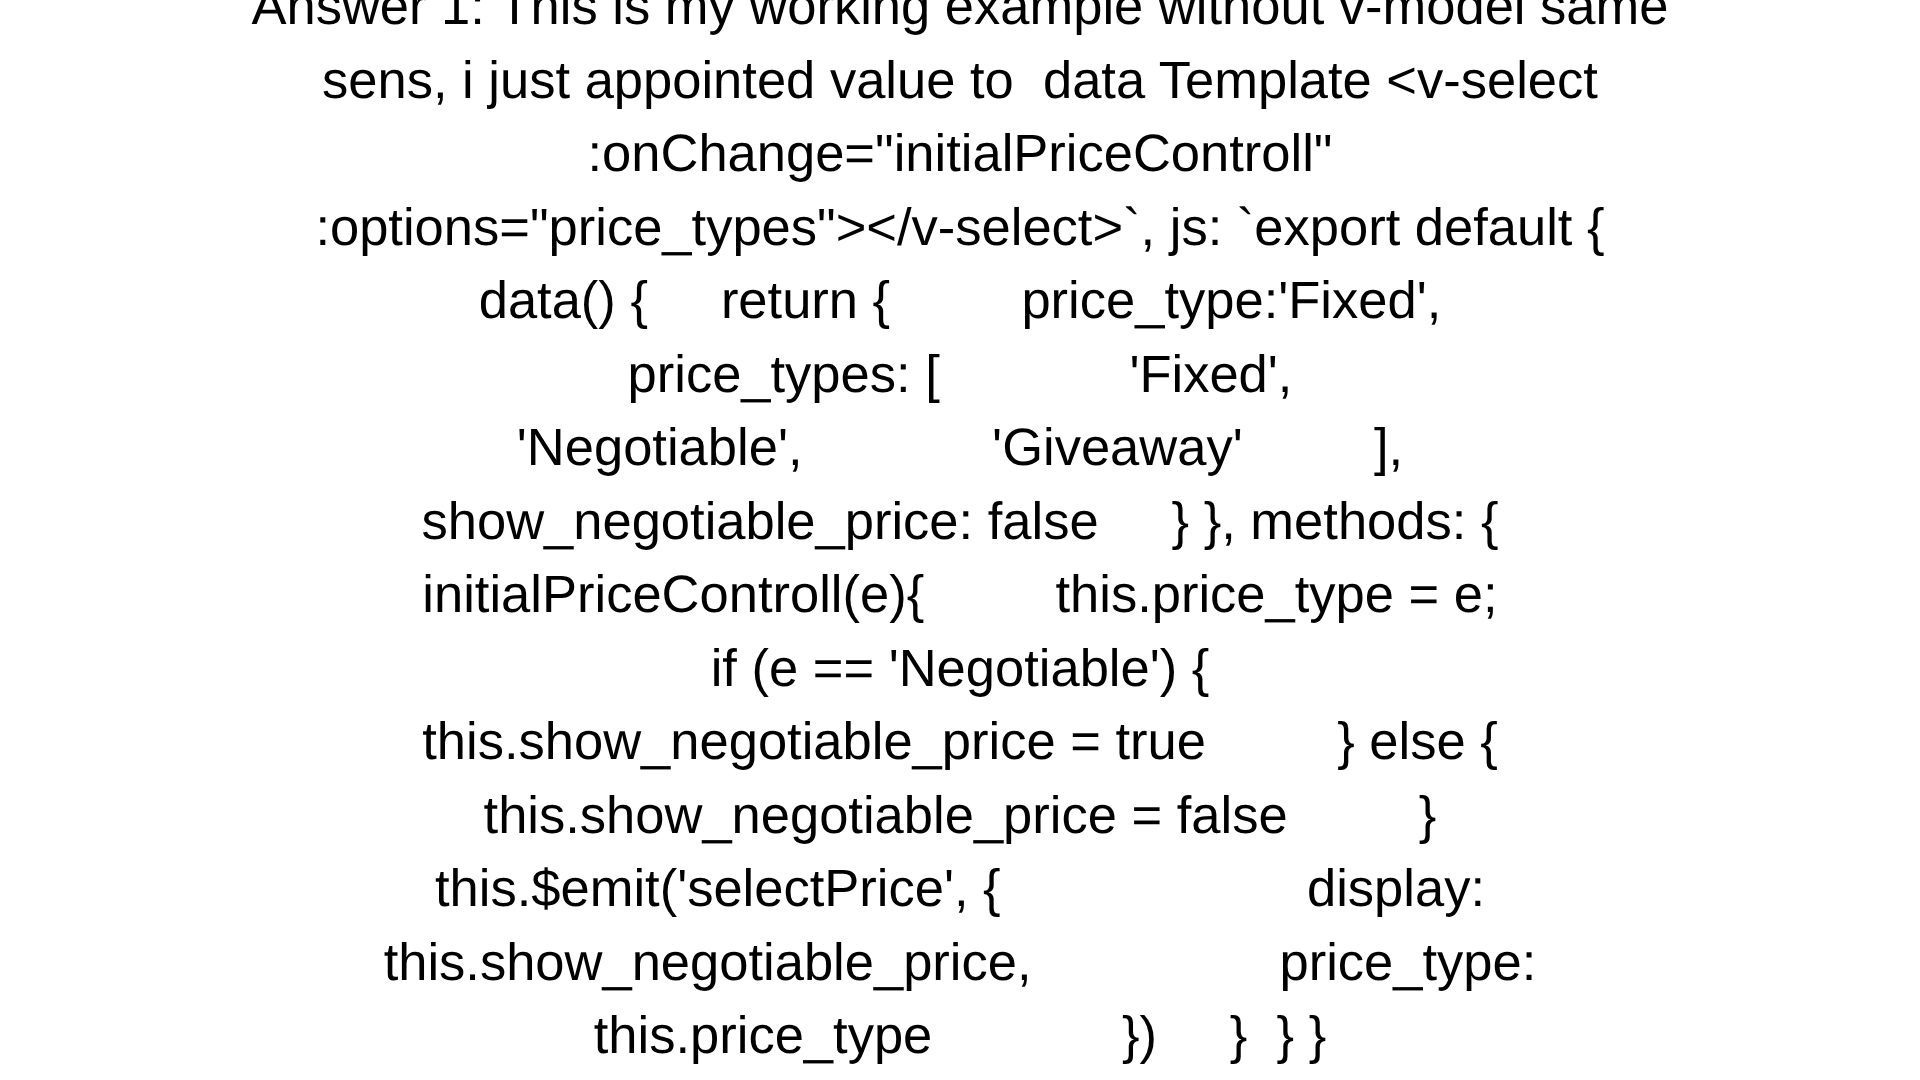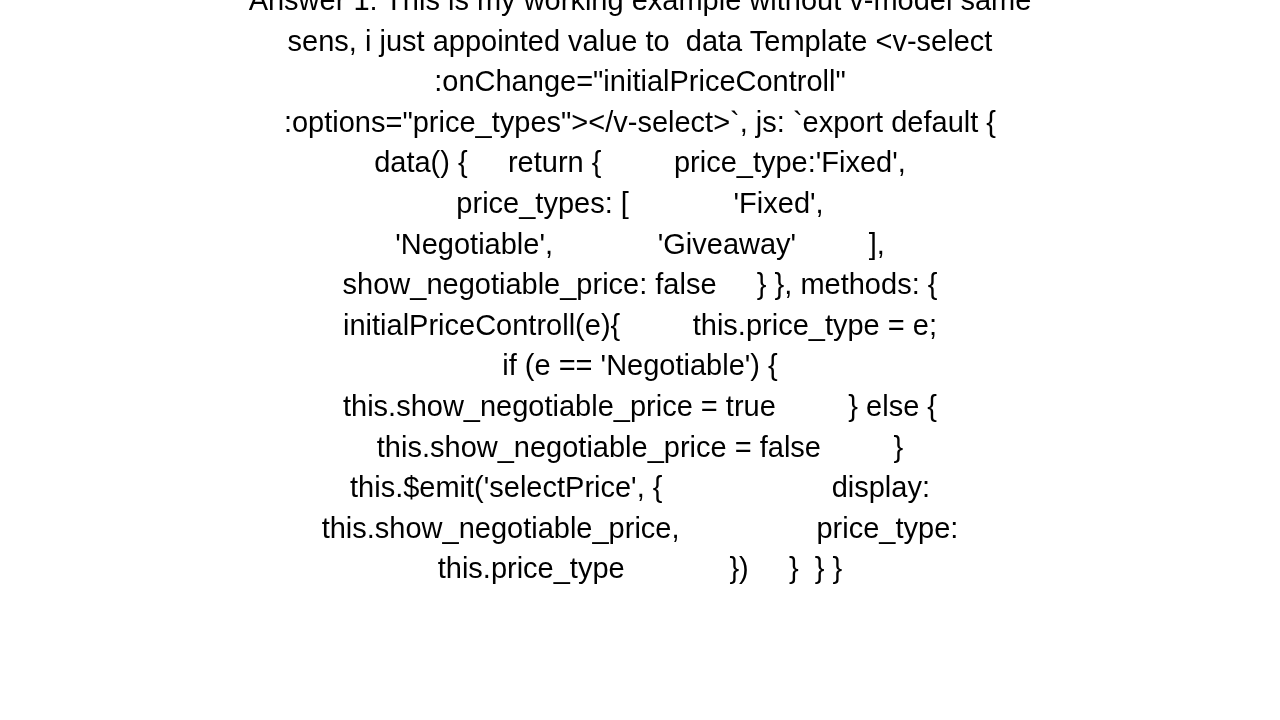--- a/index.html
+++ b/index.html
@@ -12,21 +12,21 @@
       height: 720px;
       background: #ffffff;
       font-family: Arial, Helvetica, sans-serif;
       overflow: hidden;
     }
     .content {
       width: 100%;
       height: 100%;
       padding: 0 20px;
       text-align: center;
-      font-size: 29px;
+      font-size: 35px;
       line-height: 1.4;
       color: #000000;
       display: flex;
       align-items: flex-start;
       justify-content: center;
     }
     .text-block {
       white-space: pre-wrap;
       word-wrap: break-word;
       margin-top: -20px;

